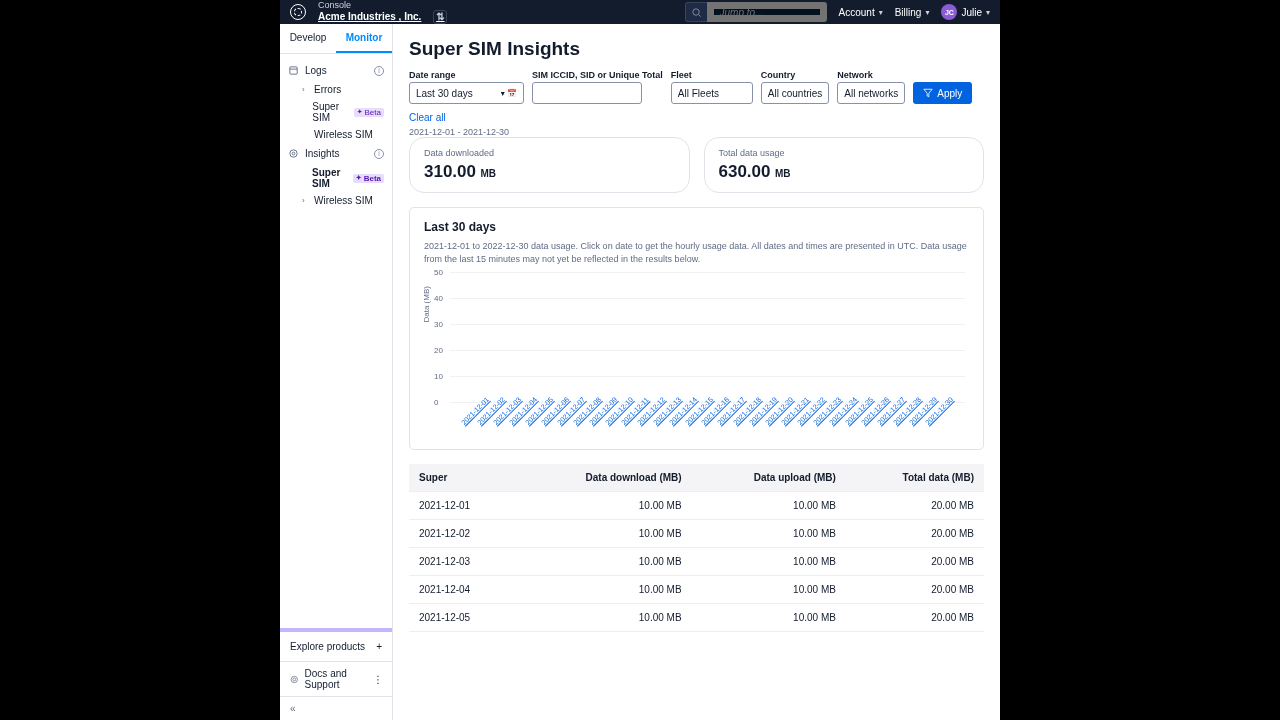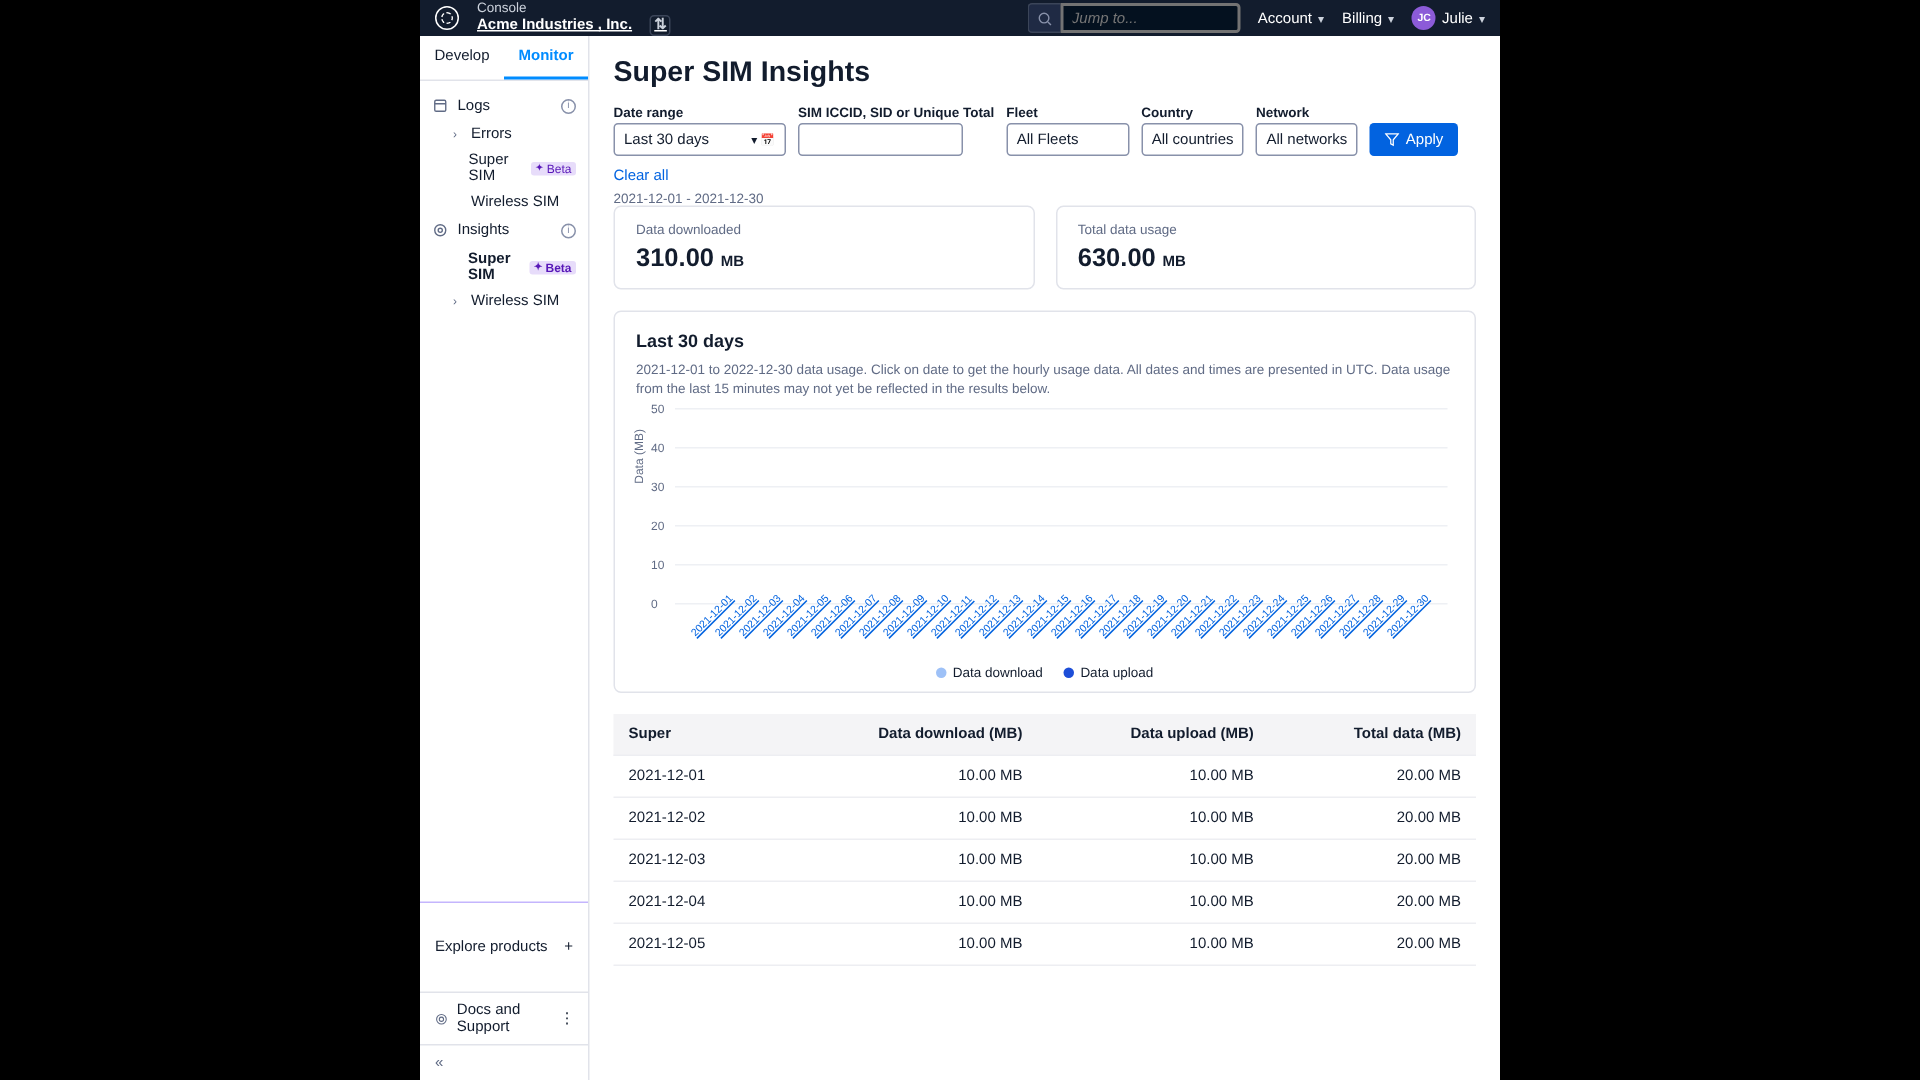--- a/index.html
+++ b/index.html
@@ -8,55 +8,55 @@
   .topbar{background:#121c2d;color:#fff;height:24px;display:flex;align-items:center;padding:0 10px;font-size:10px;}
   .topbar .logo{width:16px;height:16px;border:1.5px solid #fff;border-radius:50%;position:relative;margin-right:12px;}
   .topbar .logo::before{content:"";position:absolute;inset:3px;border:1px dashed #fff;border-radius:50%;}
   .topbar .title-group{display:flex;flex-direction:column;line-height:1.2;}
   .topbar .console{font-size:9px;color:#ccd2dc;}
   .topbar .org{font-size:10px;font-weight:600;text-decoration:underline;display:flex;align-items:center;gap:6px;justify-content:flex-end;}
   .org-btn{border:1px solid #3b4559;border-radius:3px;width:14px;height:14px;display:flex;align-items:center;justify-content:center;margin-left:6px;color:#ccd2dc;}
   .topbar .spacer{flex:1;}
   .search-group{display:flex;align-items:center;}
   .search-btn{background:#1f2a44;border:1px solid #3b4559;border-right:none;width:22px;height:20px;display:flex;align-items:center;justify-content:center;border-radius:3px 0 0 3px;color:#8891aa;}
-  .search-input{background:#04111f;border:2px solid #737373;height:20px;width:120px;border-radius:0 3px 3px 0;color:#fff;font-size:10px;padding:0 6px;font-style:italic;}
+  .search-input{background:#04111f;border:7px solid #737373;height:20px;width:120px;border-radius:0 3px 3px 0;color:#fff;font-size:10px;padding:0 6px;font-style:italic;}
   .top-link{margin-left:12px;display:flex;align-items:center;gap:4px;cursor:pointer;}
   .avatar{width:16px;height:16px;border-radius:50%;background:#8c5bd8;display:flex;align-items:center;justify-content:center;font-size:7px;font-weight:600;}
   .caret{font-size:8px;color:#ccd2dc;}
   .body{flex:1;display:flex;overflow:hidden;}
   .sidebar{width:113px;border-right:1px solid #e1e3ea;display:flex;flex-direction:column;font-size:10px;color:#121c2d;}
   .tabs{display:flex;border-bottom:1px solid #e1e3ea;}
   .tab{flex:1;text-align:center;padding:8px 0;cursor:pointer;}
   .tab.active{color:#008cff;border-bottom:2px solid #008cff;font-weight:600;}
   .nav{flex:1;overflow:auto;padding-top:6px;}
   .nav-h{display:flex;align-items:center;gap:6px;padding:5px 8px;position:relative;}
   .nav-h .info{position:absolute;right:8px;width:10px;height:10px;border:1px solid #8891aa;border-radius:50%;font-size:7px;display:flex;align-items:center;justify-content:center;color:#8891aa;}
   .nav-i{padding:3px 8px 3px 22px;display:flex;align-items:center;gap:4px;}
   .nav-i.sel{font-weight:700;}
   .nav-i .carat{font-size:8px;color:#606b85;width:8px;}
   .beta{background:#e7dcfa;color:#5817b8;border-radius:2px;font-size:8px;padding:0 3px;display:inline-flex;align-items:center;gap:2px;}
   .beta::before{content:"✦";font-size:7px;}
   .ico{width:11px;height:11px;display:inline-block;}
-  .explore{display:flex;align-items:flex-end;justify-content:space-between;padding:24px 10px;border-top:1px solid #c4b5fd;}
+  .explore{display:flex;align-items:flex-end;justify-content:space-between;padding:9px 10px;border-top:4px solid #c4b5fd;}
   .docs{display:flex;align-items:center;gap:6px;padding:6px 10px;border-top:1px solid #e1e3ea;}
   .docs .dots{margin-left:auto;letter-spacing:-1px;}
   .collapse{border-top:1px solid #e1e3ea;padding:6px 10px;color:#606b85;}
   .main{flex:1;overflow:auto;padding:14px 16px;color:#121c2d;}
   h1{font-size:19px;font-weight:700;margin-bottom:10px;}
   .filters{display:flex;gap:8px;align-items:flex-end;flex-wrap:wrap;margin-bottom:4px;}
   .fg{display:flex;flex-direction:column;gap:2px;}
   .fg label{font-size:9px;font-weight:600;}
   .fld{border:1px solid #8891aa;border-radius:3px;height:22px;font-size:10px;padding:0 6px;display:flex;align-items:center;gap:4px;background:#fff;}
   .fld input{border:none;outline:none;font-size:10px;width:100%;}
   .date-fld{width:115px;justify-content:space-between;}
   .apply{background:#0263e0;color:#fff;border:none;border-radius:3px;height:22px;padding:0 10px;font-size:10px;display:flex;align-items:center;gap:4px;cursor:pointer;}
   .clear{color:#0263e0;font-size:10px;cursor:pointer;}
   .sub-date{font-size:9px;color:#606b85;}
   .cards{display:flex;gap:14px;margin-bottom:14px;}
-  .card{flex:1;border:1px solid #e1e3ea;border-radius:5px;padding:10px 14px;}
+  .card{flex:1;border:1px solid #e1e3ea;border-radius:15px;padding:10px 14px;}
   .card .lbl{font-size:9px;color:#606b85;margin-bottom:4px;}
   .card .val{font-size:17px;font-weight:700;}
   .card .unit{font-size:10px;font-weight:700;}
   .panel{border:1px solid #e1e3ea;border-radius:5px;padding:12px 14px 8px;margin-bottom:14px;}
   .panel h2{font-size:12px;margin-bottom:6px;}
   .panel p{font-size:9px;color:#606b85;margin-bottom:8px;line-height:1.4;}
   .chart{height:130px;position:relative;margin-left:26px;margin-right:4px;}
   .ylab{position:absolute;left:-24px;top:50%;transform:rotate(-90deg) translateX(20px);font-size:8px;color:#606b85;transform-origin:left;}
   .grid{position:absolute;inset:0;}
   .gline{position:absolute;left:0;right:0;border-top:1px solid #eef0f4;font-size:8px;color:#606b85;}
@@ -409,24 +409,20 @@
             <div class="xl">2021-12-22</div>
             <div class="xl">2021-12-23</div>
             <div class="xl">2021-12-24</div>
             <div class="xl">2021-12-25</div>
             <div class="xl">2021-12-26</div>
             <div class="xl">2021-12-27</div>
             <div class="xl">2021-12-28</div>
             <div class="xl">2021-12-29</div>
             <div class="xl">2021-12-30</div>
           </div>
-        <div class="legend">
-          <span class="lg-d">Data download</span>
-          <span class="lg-u">Data upload</span>
-        </div>
       </div>
 
       <table>
         <thead>
             <tr id="thead-row">
               <th>Super</th>
               <th>Data download (MB)</th>
               <th>Data upload (MB)</th>
               <th>Total data (MB)</th>
             </tr>

